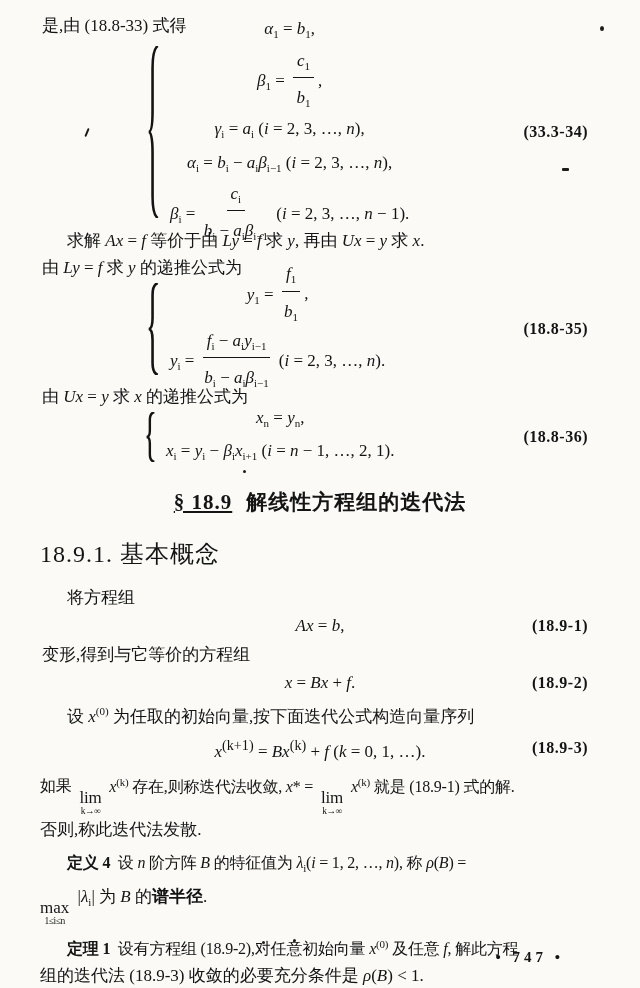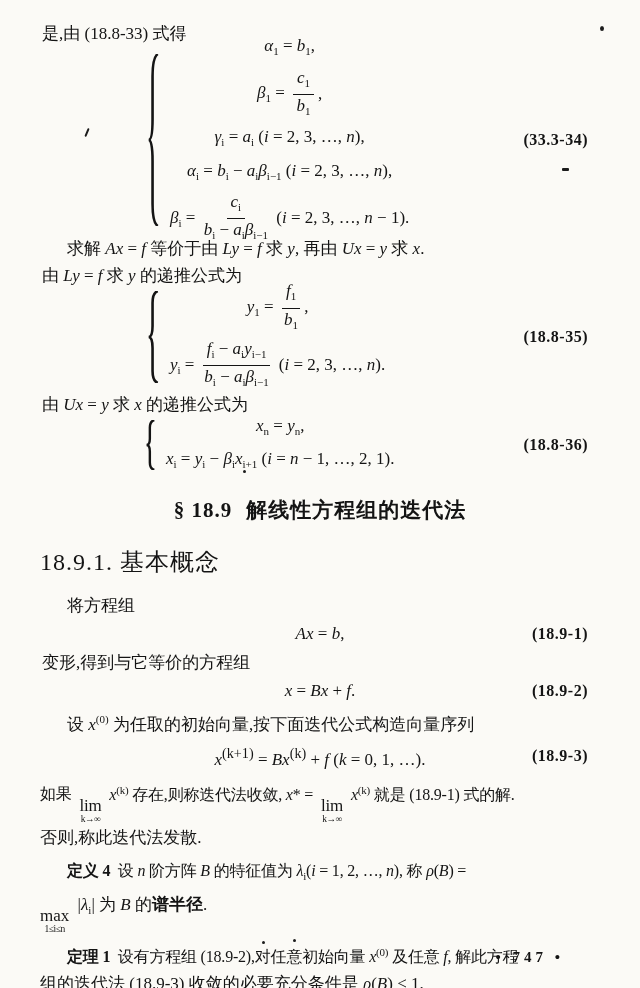--- a/index.html
+++ b/index.html
@@ -27,21 +27,21 @@
   b,.bold{ font-weight:700; }
 
   
   .section-heading{
     margin:24px 0 0 0;
     text-align:center;
     font-size:21px;
     font-weight:700;
     letter-spacing:1px;
   }
-  .section-heading .sp{ margin-right:14px; }
+  .section-heading .sp{ margin-right:14px;text-decoration:underline; }
   .subsection-heading{
     margin:22px 0 0 40px;
     font-size:24px;
     font-weight:400;
     letter-spacing:1px;
   }
 
   
   .eqblock{
     position:relative;
@@ -69,20 +69,21 @@
     white-space:nowrap;
   }
   
   .frac{
     display:inline-flex;
     flex-direction:column;
     align-items:center;
     vertical-align:middle;
     margin:0 4px;
     line-height:19px;
+    gap:9px;
   }
   .frac .num{ border-bottom:1.5px solid #141414; padding:0 4px 1px; }
   .frac .den{ padding-top:1px; }
 
   
   .ceq{
     position:relative;
     text-align:center;
     line-height:26px;
     margin:2px 0;
@@ -130,21 +131,21 @@
 
 <div class="page">
 
   <div class="speck s1"></div>
   <div class="speck s2"></div>
   <div class="speck s3"></div>
   <div class="speck s4"></div>
   <div class="speck s5"></div>
   <div class="speck s6"></div>
 
-  <p class="bodyline" style="padding-top:20px">是,由 (18.8-33) 式得</p>
+  <p class="bodyline" style="padding-top:12px">是,由 (18.8-33) 式得</p>
 
   <div class="eqblock mt4" style="margin-left:148px; height:178px;">
     <div class="bgroup" style="height:172px;">
       <svg class="brace" viewBox="0 0 20 100" preserveAspectRatio="none" style="height:172px;">
         <path d="M15,0 Q7,2 7,13 L7,38 Q7,50 1,50 Q7,50 7,62 L7,87 Q7,98 15,100" fill="none" stroke="#141414" stroke-width="2.6" vector-effect="non-scaling-stroke"></path>
       </svg>
       <div class="rows">
         <div class="eqrow"><i>α</i><sub>1</sub> = <i>b</i><sub>1</sub>,</div>
         <div class="eqrow">
           <span><i>β</i><sub>1</sub> =</span>

